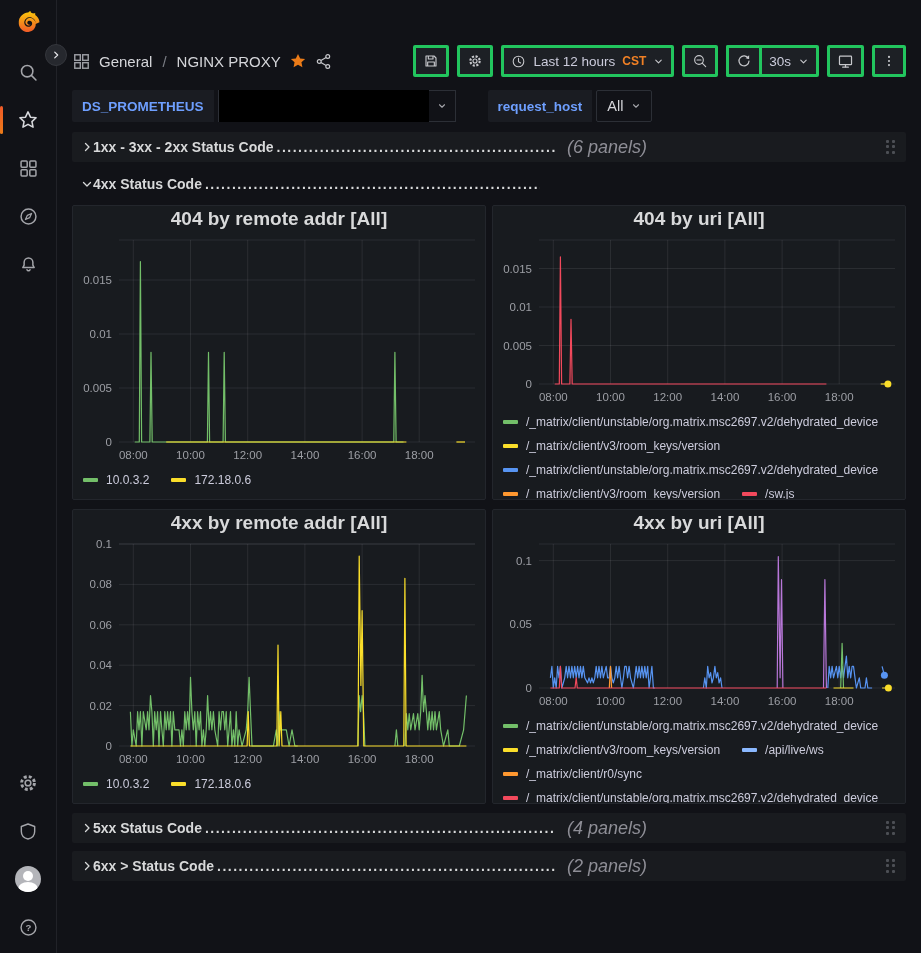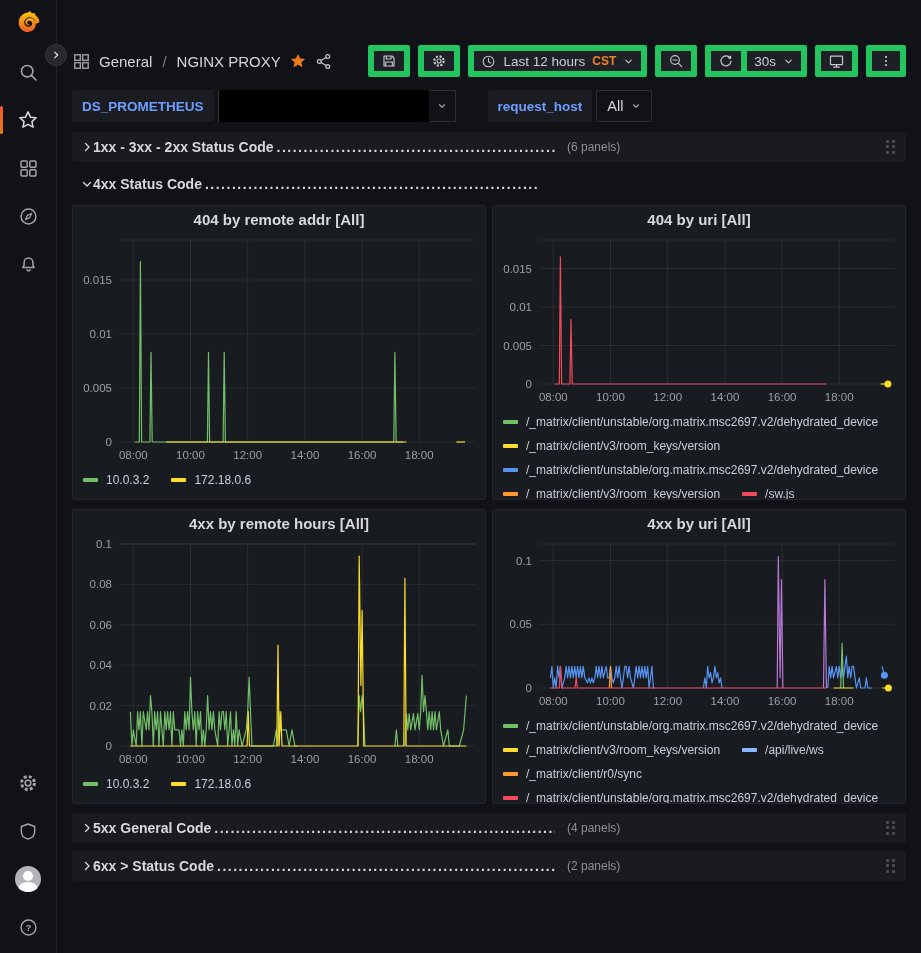--- a/index.html
+++ b/index.html
@@ -18,21 +18,21 @@
   .avatar-circle .head { position:absolute; left:8px; top:5px; width:10px; height:10px; border-radius:50%; background:#fff; }
   .avatar-circle .body { position:absolute; left:3px; top:16px; width:20px; height:14px; border-radius:50%; background:#fff; }
 
   
   .main { flex:1; display:flex; flex-direction:column; min-width:0; }
   .topnav { height:50px; display:flex; align-items:center; padding:11px 15px; gap:8px;margin-top:36px; }
   .crumb { display:flex; align-items:center; gap:8px; font-size:15px; color:#d5d6da; }
   .crumb .sep { color:#7b7e85; margin:0 2px; }
   .crumb a { cursor:pointer; }
   .toolbar { margin-left:auto; display:flex; align-items:center; gap:8px; }
-  .tb-btn { height:32px; min-width:32px; background:#1d2025; border:6px solid #22c55e; border-radius:2px; display:flex; align-items:center; justify-content:center; padding:0 7px; gap:7px; cursor:pointer; color:#ccccdc; font-size:13.5px; }
+  .tb-btn { height:32px; min-width:32px; background:#1d2025; border:3px solid #22c55e; border-radius:2px; display:flex; align-items:center; justify-content:center; padding:0 7px; gap:7px; cursor:pointer; color:#ccccdc; font-size:13.5px; }
   .tb-group { display:flex; }
   .tb-group .tb-btn:first-child { border-right:none; border-radius:2px 0 0 2px; }
   .tb-group .tb-btn:last-child { border-radius:0 2px 2px 0; }
   .tz { color:#f08025; font-size:12px; font-weight:bold; }
 
   .submenu { height:40px; display:flex; align-items:center; padding:0 15px; gap:0; }
   .var-label { height:32px; display:flex; align-items:center; padding:0 10px; background:#1a1c22; font-size:13.5px; font-weight:bold; color:#6e9fff; border-radius:2px 0 0 2px; }
   .var-select { height:32px; display:flex; align-items:center; border:1px solid #2c2f36; background:#111217; cursor:pointer; }
   .redacted { width:210px; height:32px; background:#000; }
   .chev-pad { padding:0 8px; display:flex; align-items:center; }
@@ -41,31 +41,31 @@
   .all-select { padding:0 10px; gap:8px; font-size:14.5px; color:#d5d6da; border-radius:2px; }
 
   .content { flex:1; padding:6px 15px 0 15px; overflow:hidden; }
 
   
   .dash-row { height:30px; display:flex; align-items:center; padding:0 8px 0 9px; border-radius:2px; cursor:pointer; }
   .dash-row.collapsed { background:#191b1f; }
   .row-title-wrap { display:flex; align-items:baseline; overflow:hidden; white-space:nowrap; max-width:462px; }
   .row-title { font-size:14px; font-weight:bold; color:#d8d9da; white-space:nowrap; }
   .row-leader { font-size:14px; font-weight:bold; color:#d8d9da; letter-spacing:1.5px; white-space:nowrap; overflow:hidden; margin-left:3px; }
-  .row-count { font-size:12px; color:#8e8e96; margin-left:12px; white-space:nowrap; }
+  .row-count { font-size:18px; font-style:italic; color:#8e8e96; margin-left:12px; white-space:nowrap; }
   .row-spacer { flex:1; }
   .drag-handle { width:14px; height:16px; display:grid; grid-template-columns:4px 4px; grid-auto-rows:4px; gap:1.5px; align-content:center; justify-content:center; cursor:grab; }
   .drag-handle i { width:3px; height:3px; border-radius:1px; background:#4c4f55; }
   .row-head-open { margin:9px 0 8px 0; height:26px; background:none; }
   .chev { color:#d8d9da; }
 
   
   .panel-grid { display:grid; grid-template-columns:414px 414px; gap:9px 6px; margin-top:2px; }
   .panel { width:414px; height:295px; background:#181b1f; border:1px solid #23262c; border-radius:2px; display:flex; flex-direction:column; overflow:hidden; }
-  .panel-title { height:26px; display:flex; align-items:center; justify-content:center; font-size:15px; font-weight:bold; color:#d8d9da; cursor:pointer; flex:0 0 26px; }
+  .panel-title { height:26px; display:flex; align-items:center; justify-content:center; font-size:19px; font-weight:bold; color:#d8d9da; cursor:pointer; flex:0 0 26px; }
   .chart-box { flex:0 0 auto; }
   .chart-box svg { display:block; }
   .legend { padding:2px 0 0 10px; overflow:hidden;text-align:center; }
   .legend.single { margin-top:0; }
   .legend-row { display:flex; align-items:center; gap:22px; height:24px; white-space:nowrap; overflow:hidden; }
   .legend-item { display:flex; align-items:center; gap:8px; font-size:12px; color:#ccccdc; cursor:pointer; }
   .swatch { width:15px; height:4px; border-radius:1px; flex:0 0 15px; }
 
   .axis-text { fill:#9d9fa5; font-size:11.5px; font-family:"Liberation Sans",sans-serif; }
   .rows-after { margin-top:9px; display:flex; flex-direction:column; gap:8px; }
@@ -406,21 +406,21 @@
                   <span>/_matrix/client/v3/room_keys/version</span>
                 </span>
                 <span class="legend-item">
                   <span class="swatch" style="background: rgb(242, 73, 92);"></span>
                   <span>/sw.js</span>
                 </span>
               </div>
             </div>
         </div>
         <div class="panel">
-          <div class="panel-title">4xx by remote hours [All]</div>
+          <div class="panel-title">4xx by remote addr [All]</div>
           <div class="chart-box">
               <svg width="412" height="234" viewBox="0 0 412 234">
                 <line x1="60.3" y1="8" x2="60.3" y2="210" stroke="rgba(204,204,220,0.10)" stroke-width="1"></line>
                 <text class="axis-text" x="60.3" y="227" text-anchor="middle">08:00</text>
                 <line x1="117.5" y1="8" x2="117.5" y2="210" stroke="rgba(204,204,220,0.10)" stroke-width="1"></line>
                 <text class="axis-text" x="117.5" y="227" text-anchor="middle">10:00</text>
                 <line x1="174.7" y1="8" x2="174.7" y2="210" stroke="rgba(204,204,220,0.10)" stroke-width="1"></line>
                 <text class="axis-text" x="174.7" y="227" text-anchor="middle">12:00</text>
                 <line x1="231.9" y1="8" x2="231.9" y2="210" stroke="rgba(204,204,220,0.10)" stroke-width="1"></line>
                 <text class="axis-text" x="231.9" y="227" text-anchor="middle">14:00</text>
@@ -531,21 +531,21 @@
             </div>
         </div>
       </div>
 
       <div class="rows-after">
         <div class="dash-row collapsed">
           <svg class="chev" width="12" height="12" viewBox="0 0 24 24">
               <polyline points="9,5 16,12 9,19" fill="none" stroke="#d8d9da" stroke-width="2.6" stroke-linecap="round" stroke-linejoin="round"></polyline>
             </svg>
           <span class="row-title-wrap">
-              <span class="row-title">5xx General Code</span>
+              <span class="row-title">5xx Status Code</span>
               <span class="row-leader">....................................................................................................</span>
             </span>
           <span class="row-count">(4 panels)</span>
           <span class="row-spacer"></span>
           <span class="drag-handle">
               <i></i>
               <i></i>
               <i></i>
               <i></i>
               <i></i>

